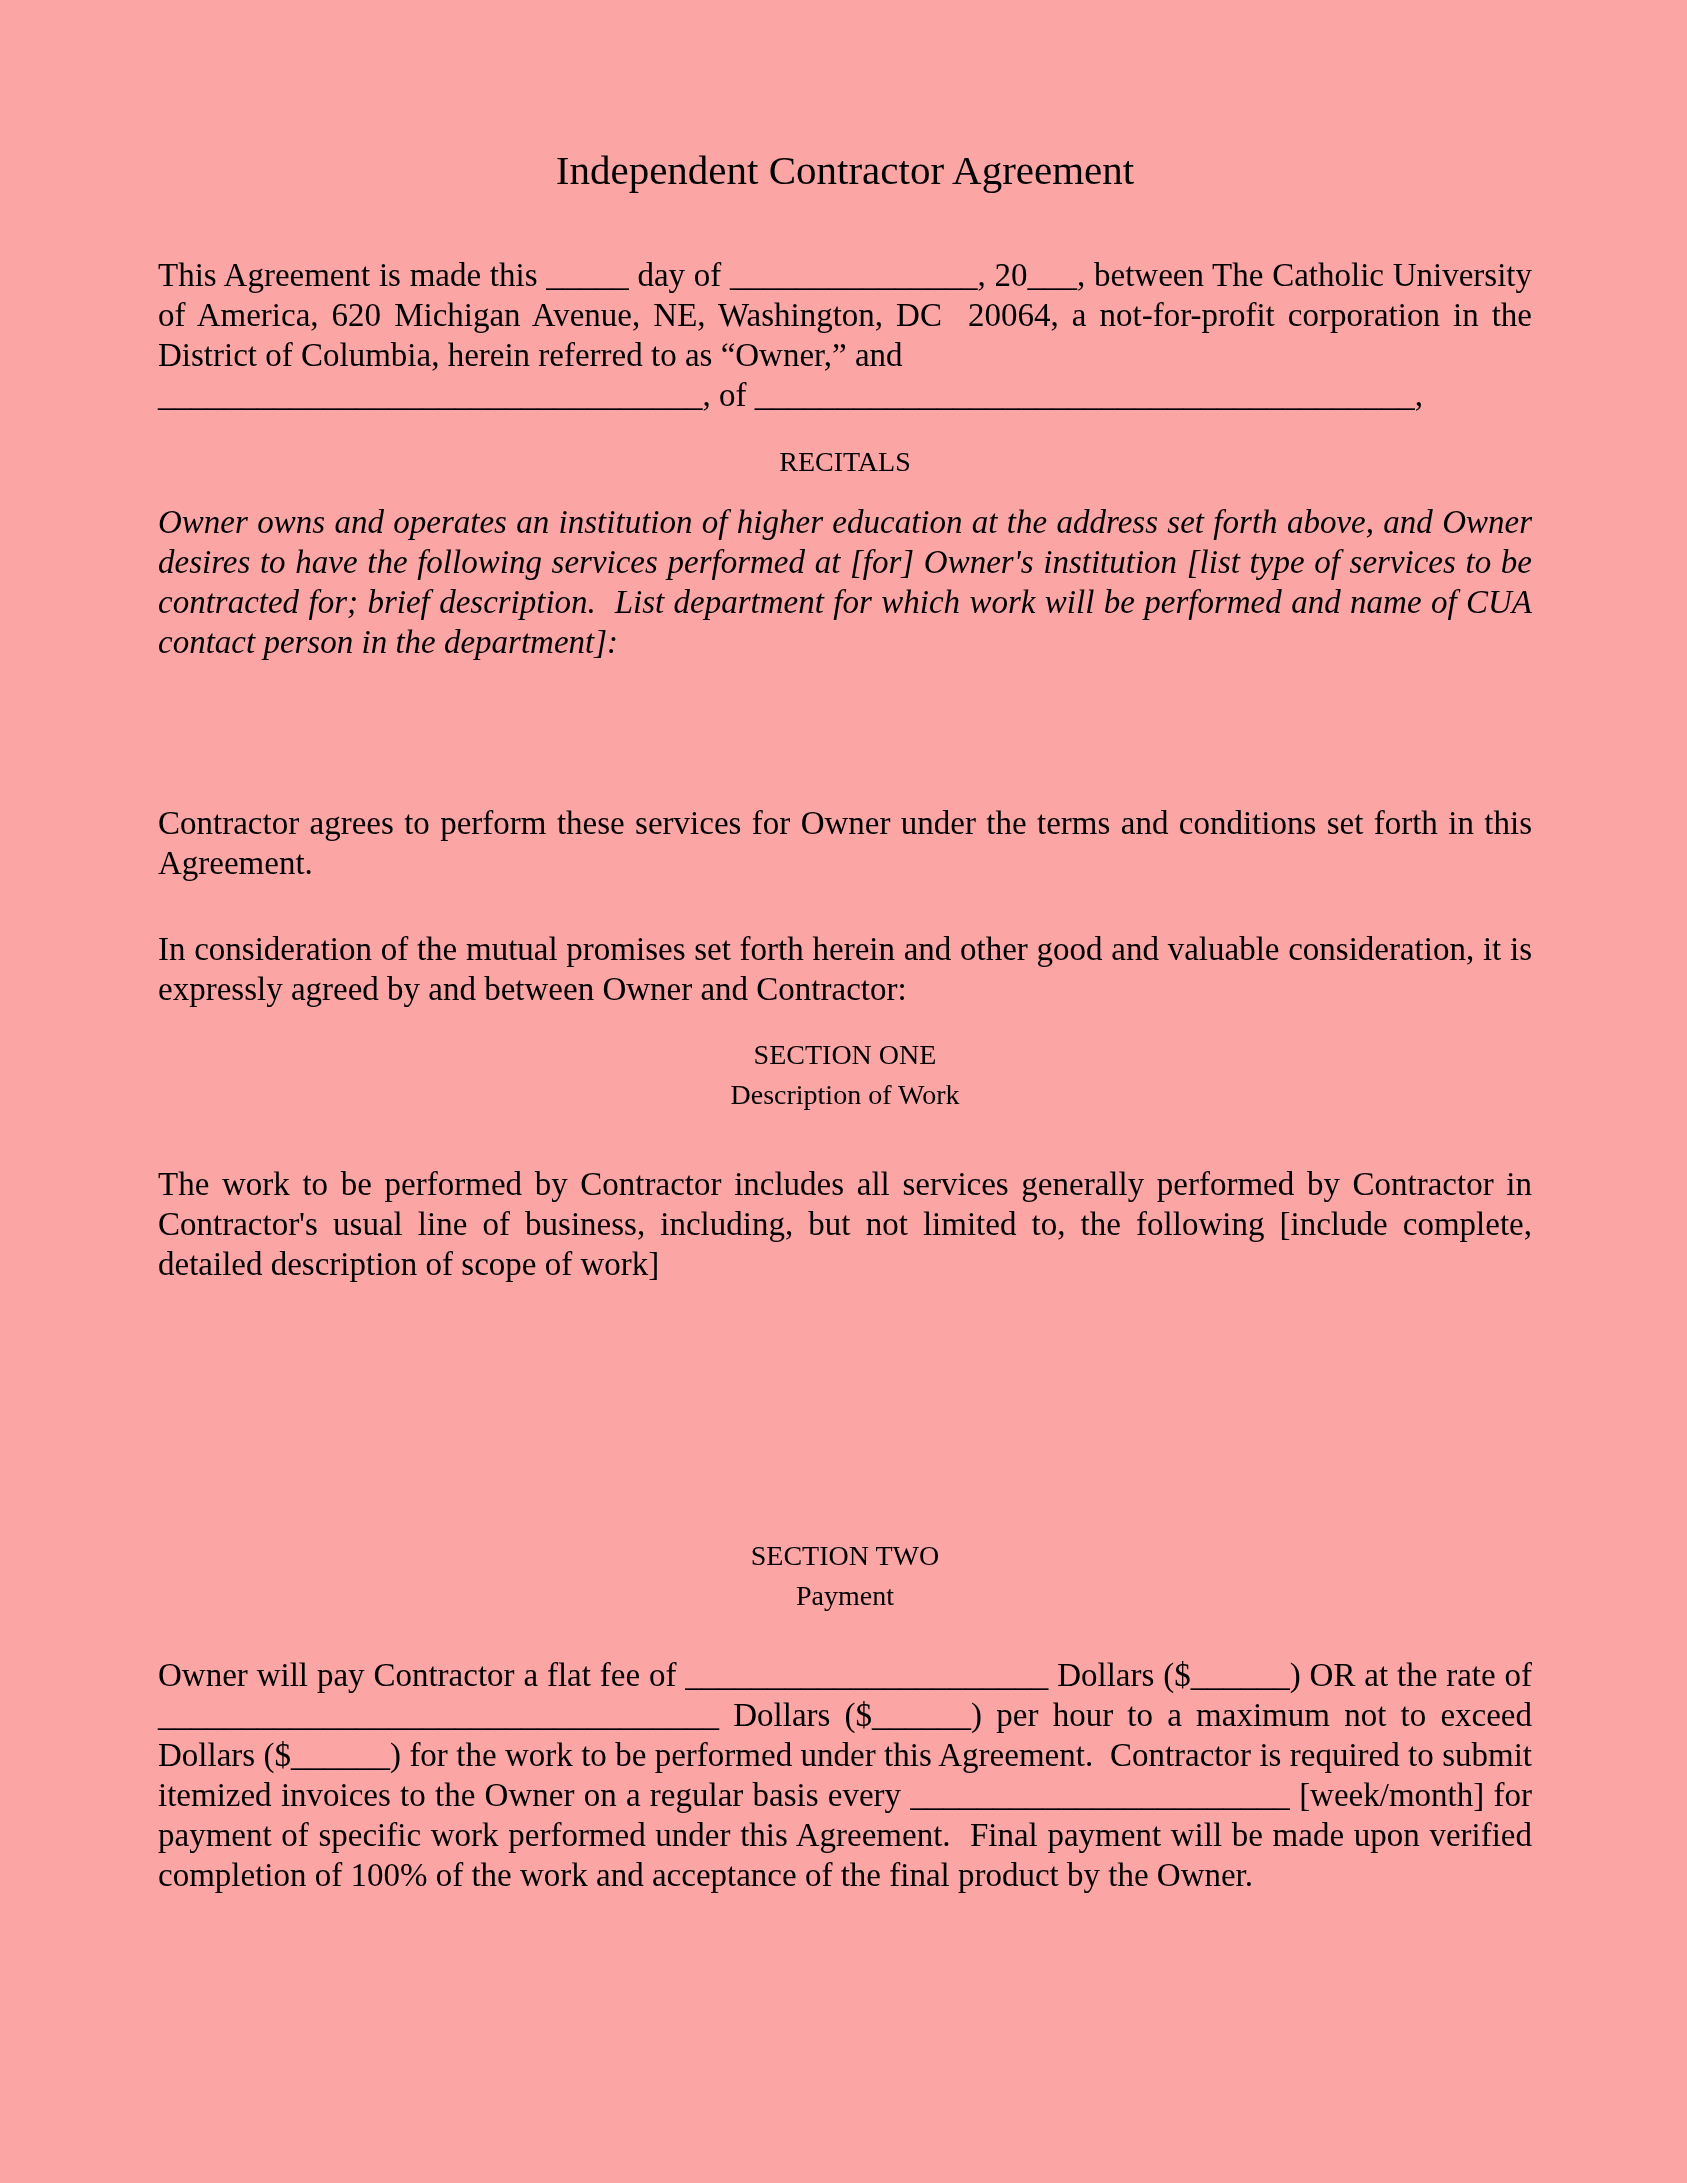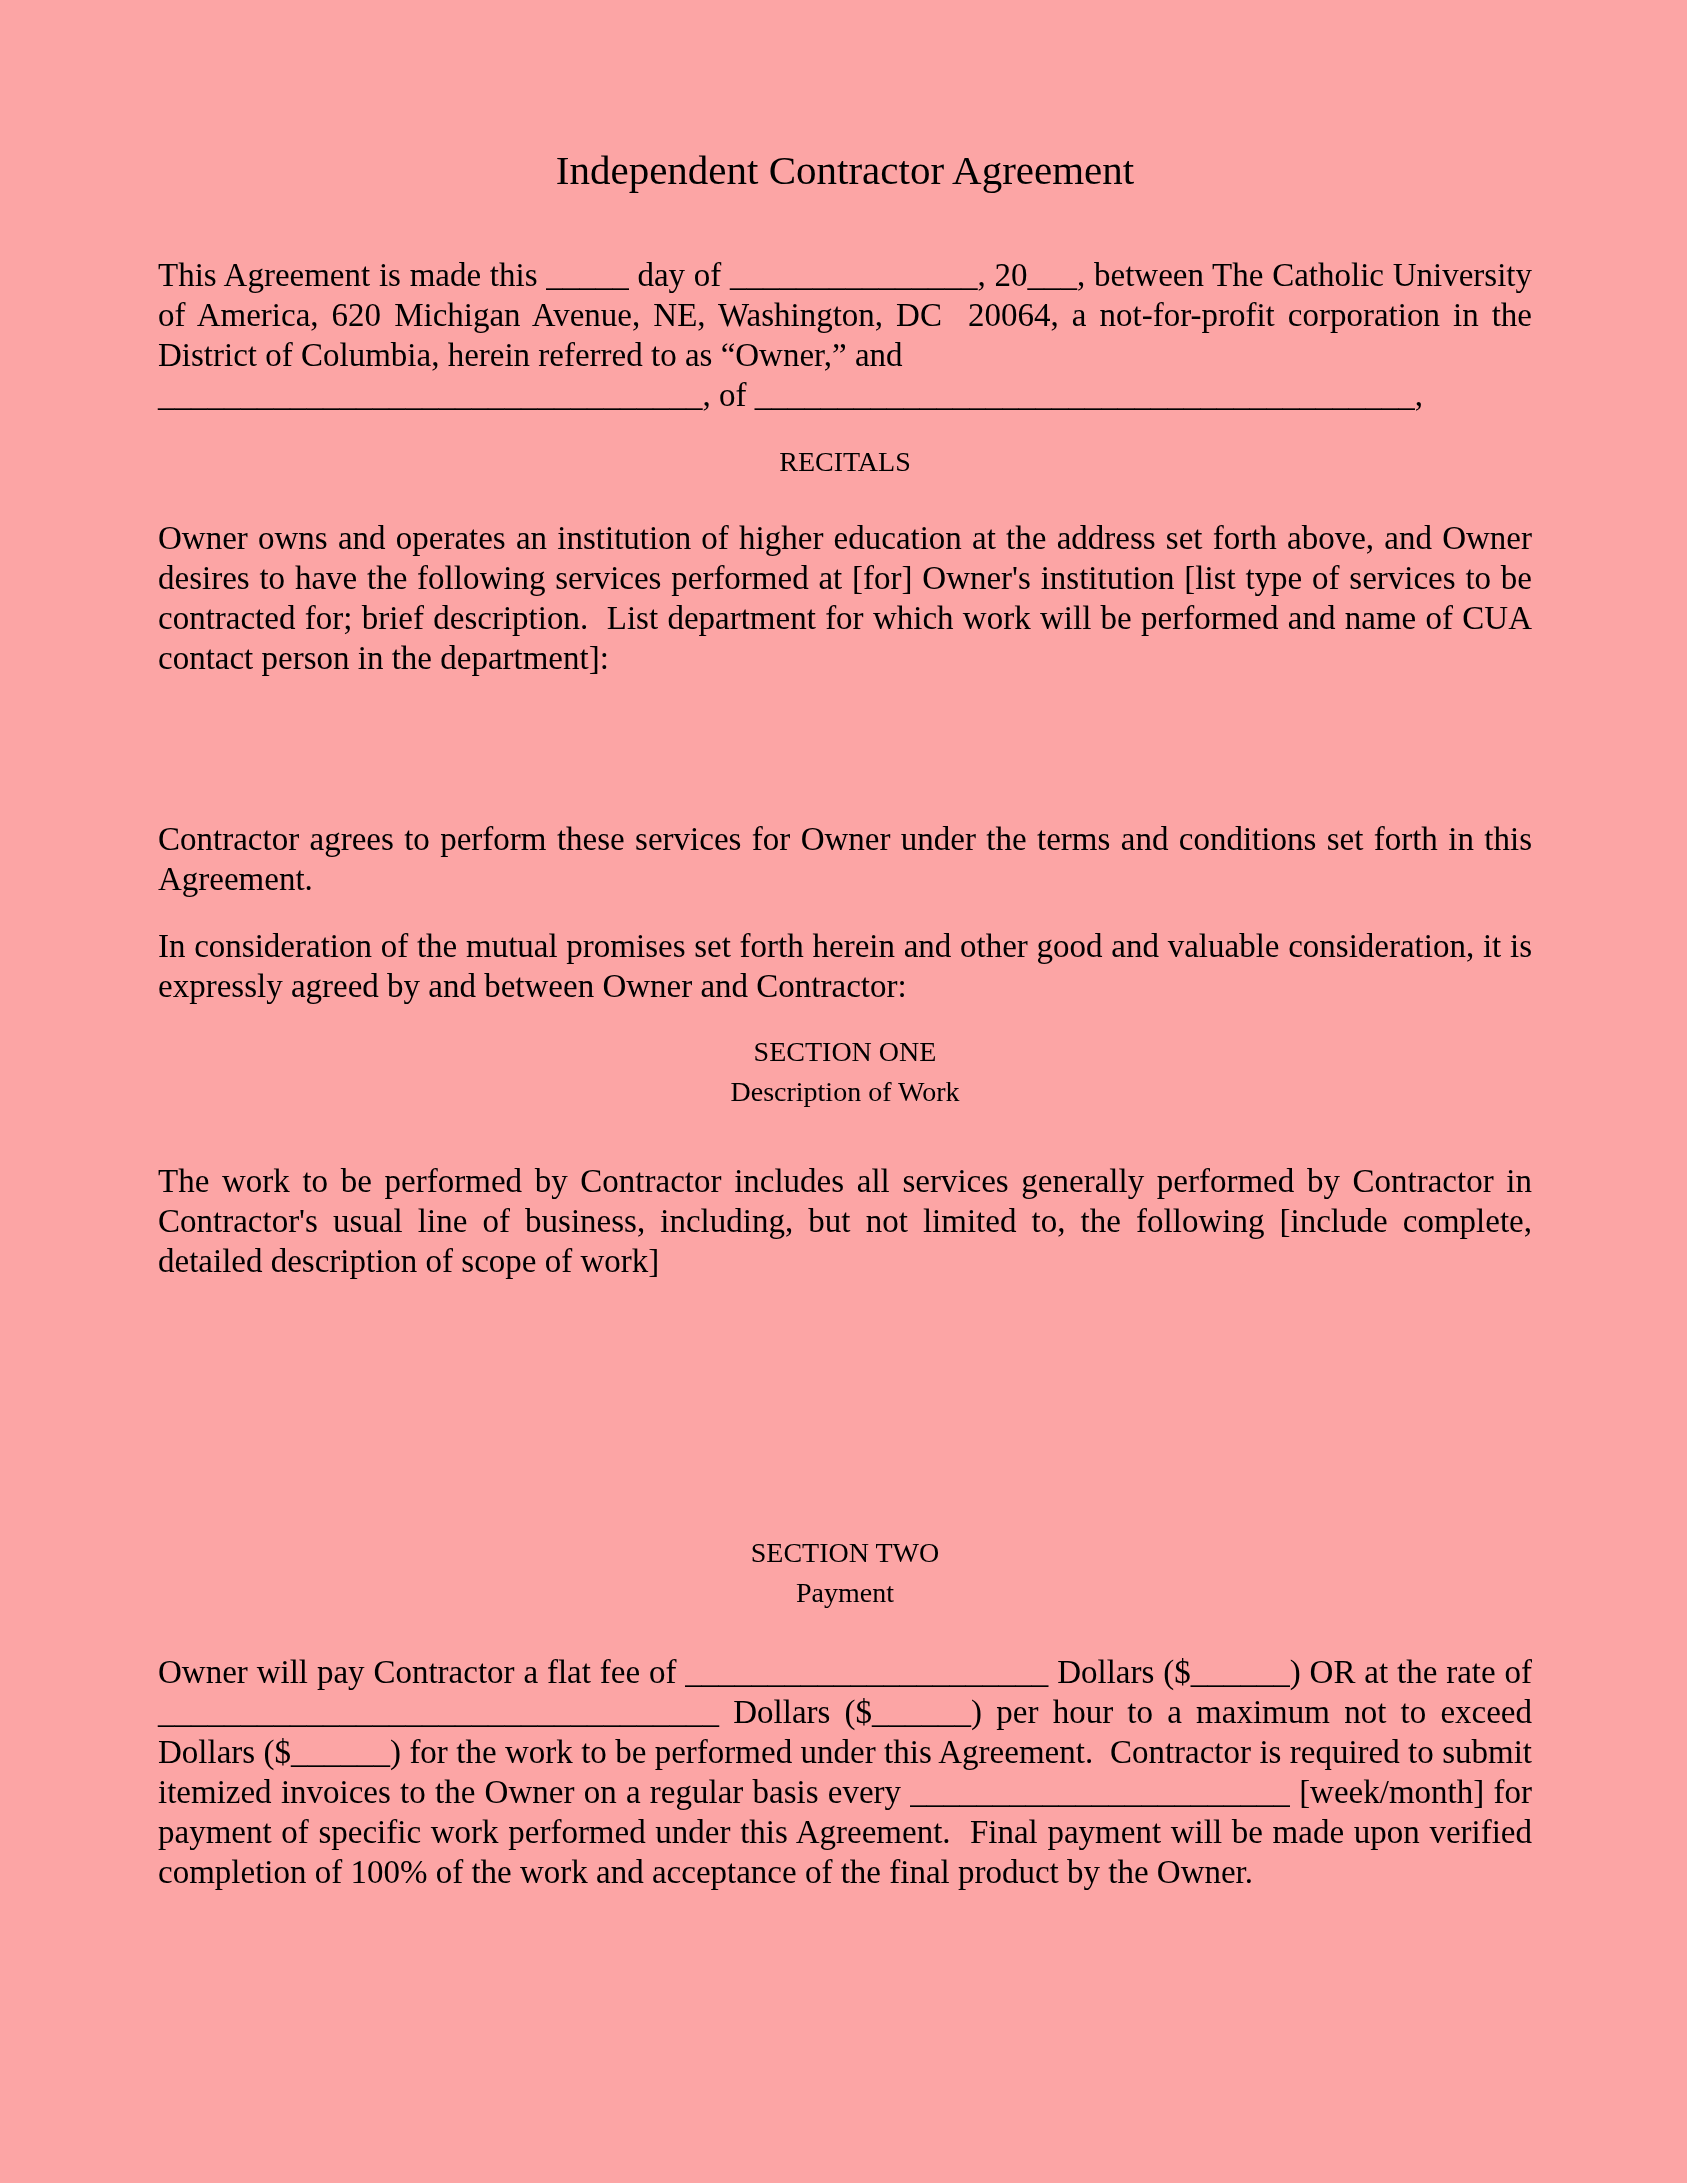--- a/index.html
+++ b/index.html
@@ -30,23 +30,23 @@
   }
   .line-left { text-align: left; }
   .heading-center {
     font-weight: normal;
     font-size: 28px;
     line-height: 40px;
     text-align: center;
   }
   .intro-block      { margin-top: 59px;  }
   .recitals-heading { margin-top: 27px;  }
-  .recitals-body    { margin-top: 36px;  }
+  .recitals-body    { margin-top: 20px; font-style: italic;  }
   .agree-para       { margin-top: 141px; }
-  .consideration    { margin-top: 27px;  }
+  .consideration    { margin-top: 46px;  }
   .sec1-heading     { margin-top: 26px;  }
   .sec1-body        { margin-top: 49px;  }
   .sec2-heading     { margin-top: 252px; }
   .sec2-body        { margin-top: 39px;  }
 </style>
 </head>
 <body>
 
 <div class="page">
 

